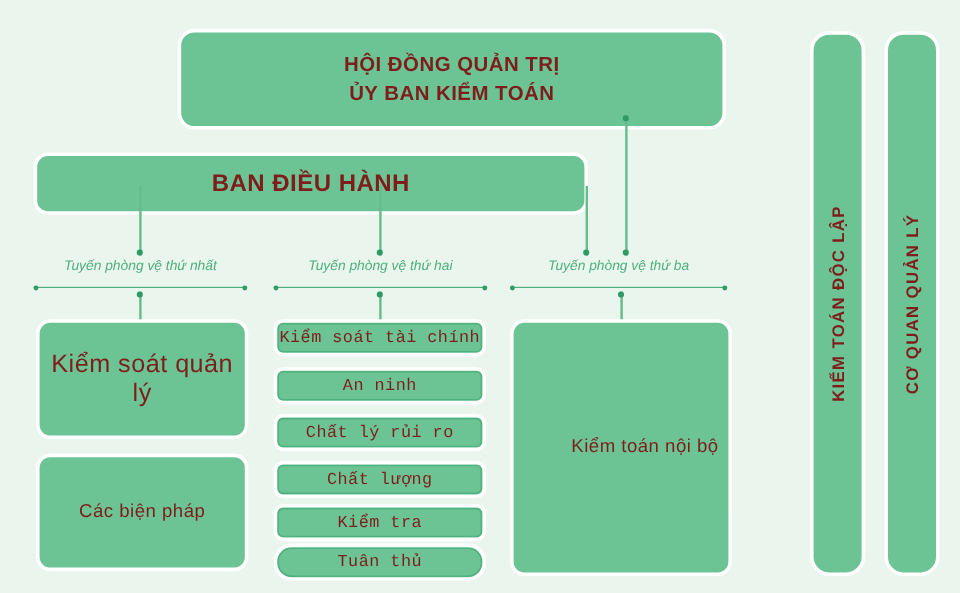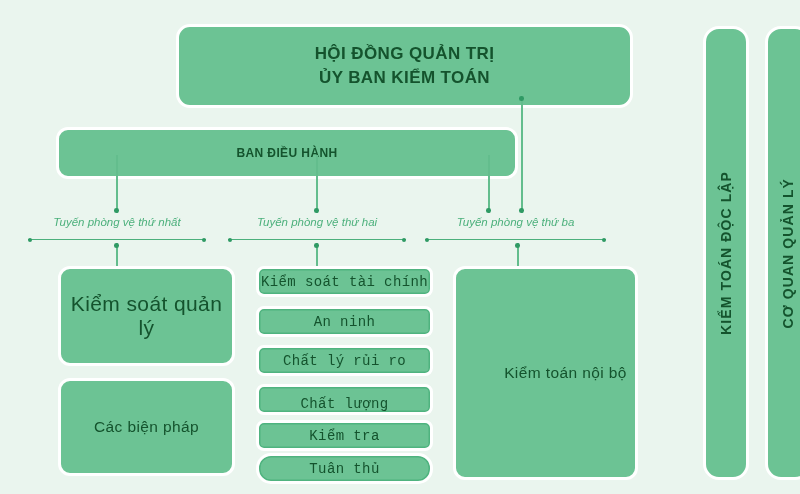--- a/index.html
+++ b/index.html
@@ -24,23 +24,22 @@
   .gbox {
     position: absolute;
     background: #6cc394;
     border: 3px solid #ffffff;
     border-radius: 12px;
     box-sizing: border-box;
     display: flex;
     align-items: center;
     justify-content: center;
     text-align: center;
-    color: #14532d;
+    color: #7f1d1d;
     letter-spacing: .4px;
-    margin-left: 28px;
   }
   .gbox.inner-stroke {
     box-shadow: inset 0 0 0 1.5px #4fb37f;
   }
 
   .caps {
     font-weight: bold;
     text-transform: uppercase;
   }
 
@@ -55,21 +54,21 @@
     line-height: 24px;
   }
 
   
   #box-exec {
     left: 28px;
     top: 127px;
     width: 462px;
     height: 52px;
     border-radius: 12px;
-    font-size: 12px;
+    font-size: 20px;
   }
 
   
   .lod {
     position: absolute;
     top: 216px;
     height: 30px;
   }
   .lod-label {
     position: absolute;
@@ -262,21 +261,21 @@
 
   <div class="gbox pill inner-stroke" style="top:266px;">
     <span>Kiểm soát tài chính</span>
   </div>
   <div class="gbox pill inner-stroke" style="top:306px;">
     <span>An ninh</span>
   </div>
   <div class="gbox pill inner-stroke" style="top:345px;">
     <span>Chất lý rủi ro</span>
   </div>
-  <div class="gbox pill inner-stroke" style="top:384px;align-items:flex-end;">
+  <div class="gbox pill inner-stroke" style="top:384px;">
     <span>Chất lượng</span>
   </div>
   <div class="gbox pill inner-stroke" style="top:420px;">
     <span>Kiểm tra</span>
   </div>
   <div class="gbox pill inner-stroke" style="top:453px;border-radius:15px;">
     <span>Tuân thủ</span>
   </div>
 
   <div class="gbox" id="box-c3">

